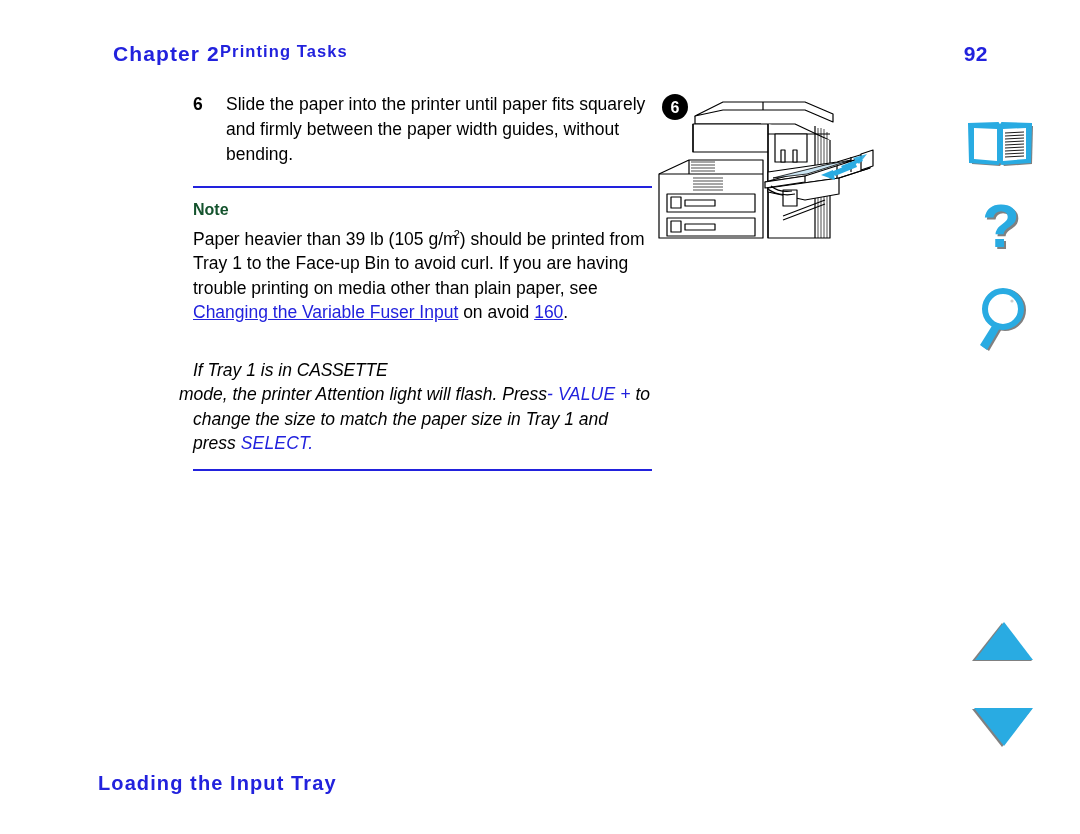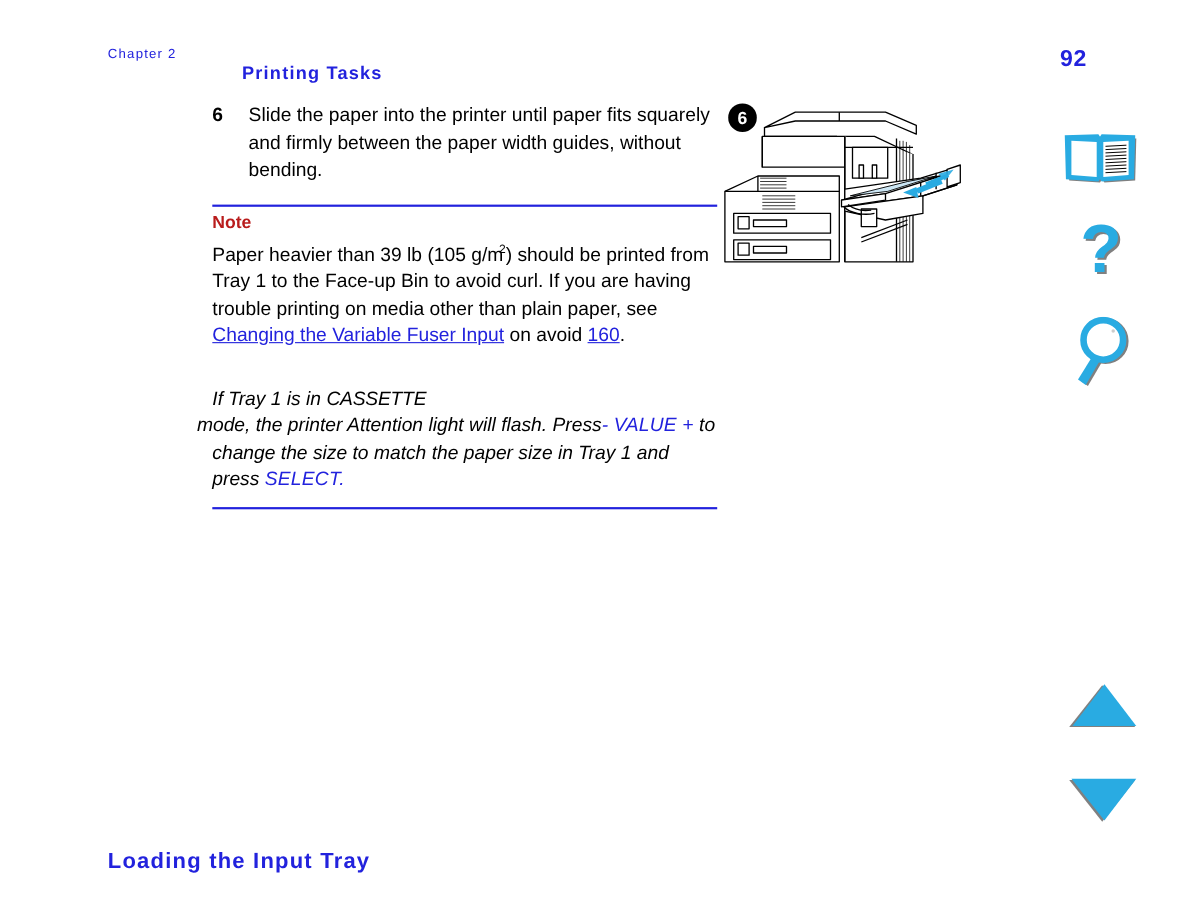--- a/index.html
+++ b/index.html
@@ -19,32 +19,32 @@
   
   #header {
     position: absolute;
     left: 98px;
     top: 42px;
     width: 890px;
     height: 28px;
   }
   #chapter-label {
     position: absolute;
-    left: 0;
+    left: 15px;
     top: 0;
     color: #2222dd;
-    font-size: 12px;
-    font-weight: normal;
+    font-size: 21px;
+    font-weight: bold;
     letter-spacing: 1.1px;
     white-space: nowrap;
   }
   #chapter-title {
     position: absolute;
     left: 122px;
-    top: 16px;
+    top: 0;
     color: #2222dd;
     font-size: 16.5px;
     font-weight: bold;
     letter-spacing: 1.1px;
     white-space: nowrap;
   }
   #page-number {
     position: absolute;
     right: 0;
     top: 0;
@@ -87,24 +87,24 @@
     left: 193px;
     top: 186px;
     width: 459px;
   }
   .rule {
     width: 100%;
     height: 2px;
     background: #2222dd;
   }
   #note-label {
-    color: #b91c1c;
+    color: #14532d;
     font-size: 16px;
     font-weight: bold;
-    margin-top: 6px;
+    margin-top: 13px;
     line-height: 18px;
   }
   .note-para {
     font-size: 17.5px;
     line-height: 24.5px;
     margin-top: 3px;
     color: #000;
   }
   #note-para-2 {
     margin-top: 33px;

